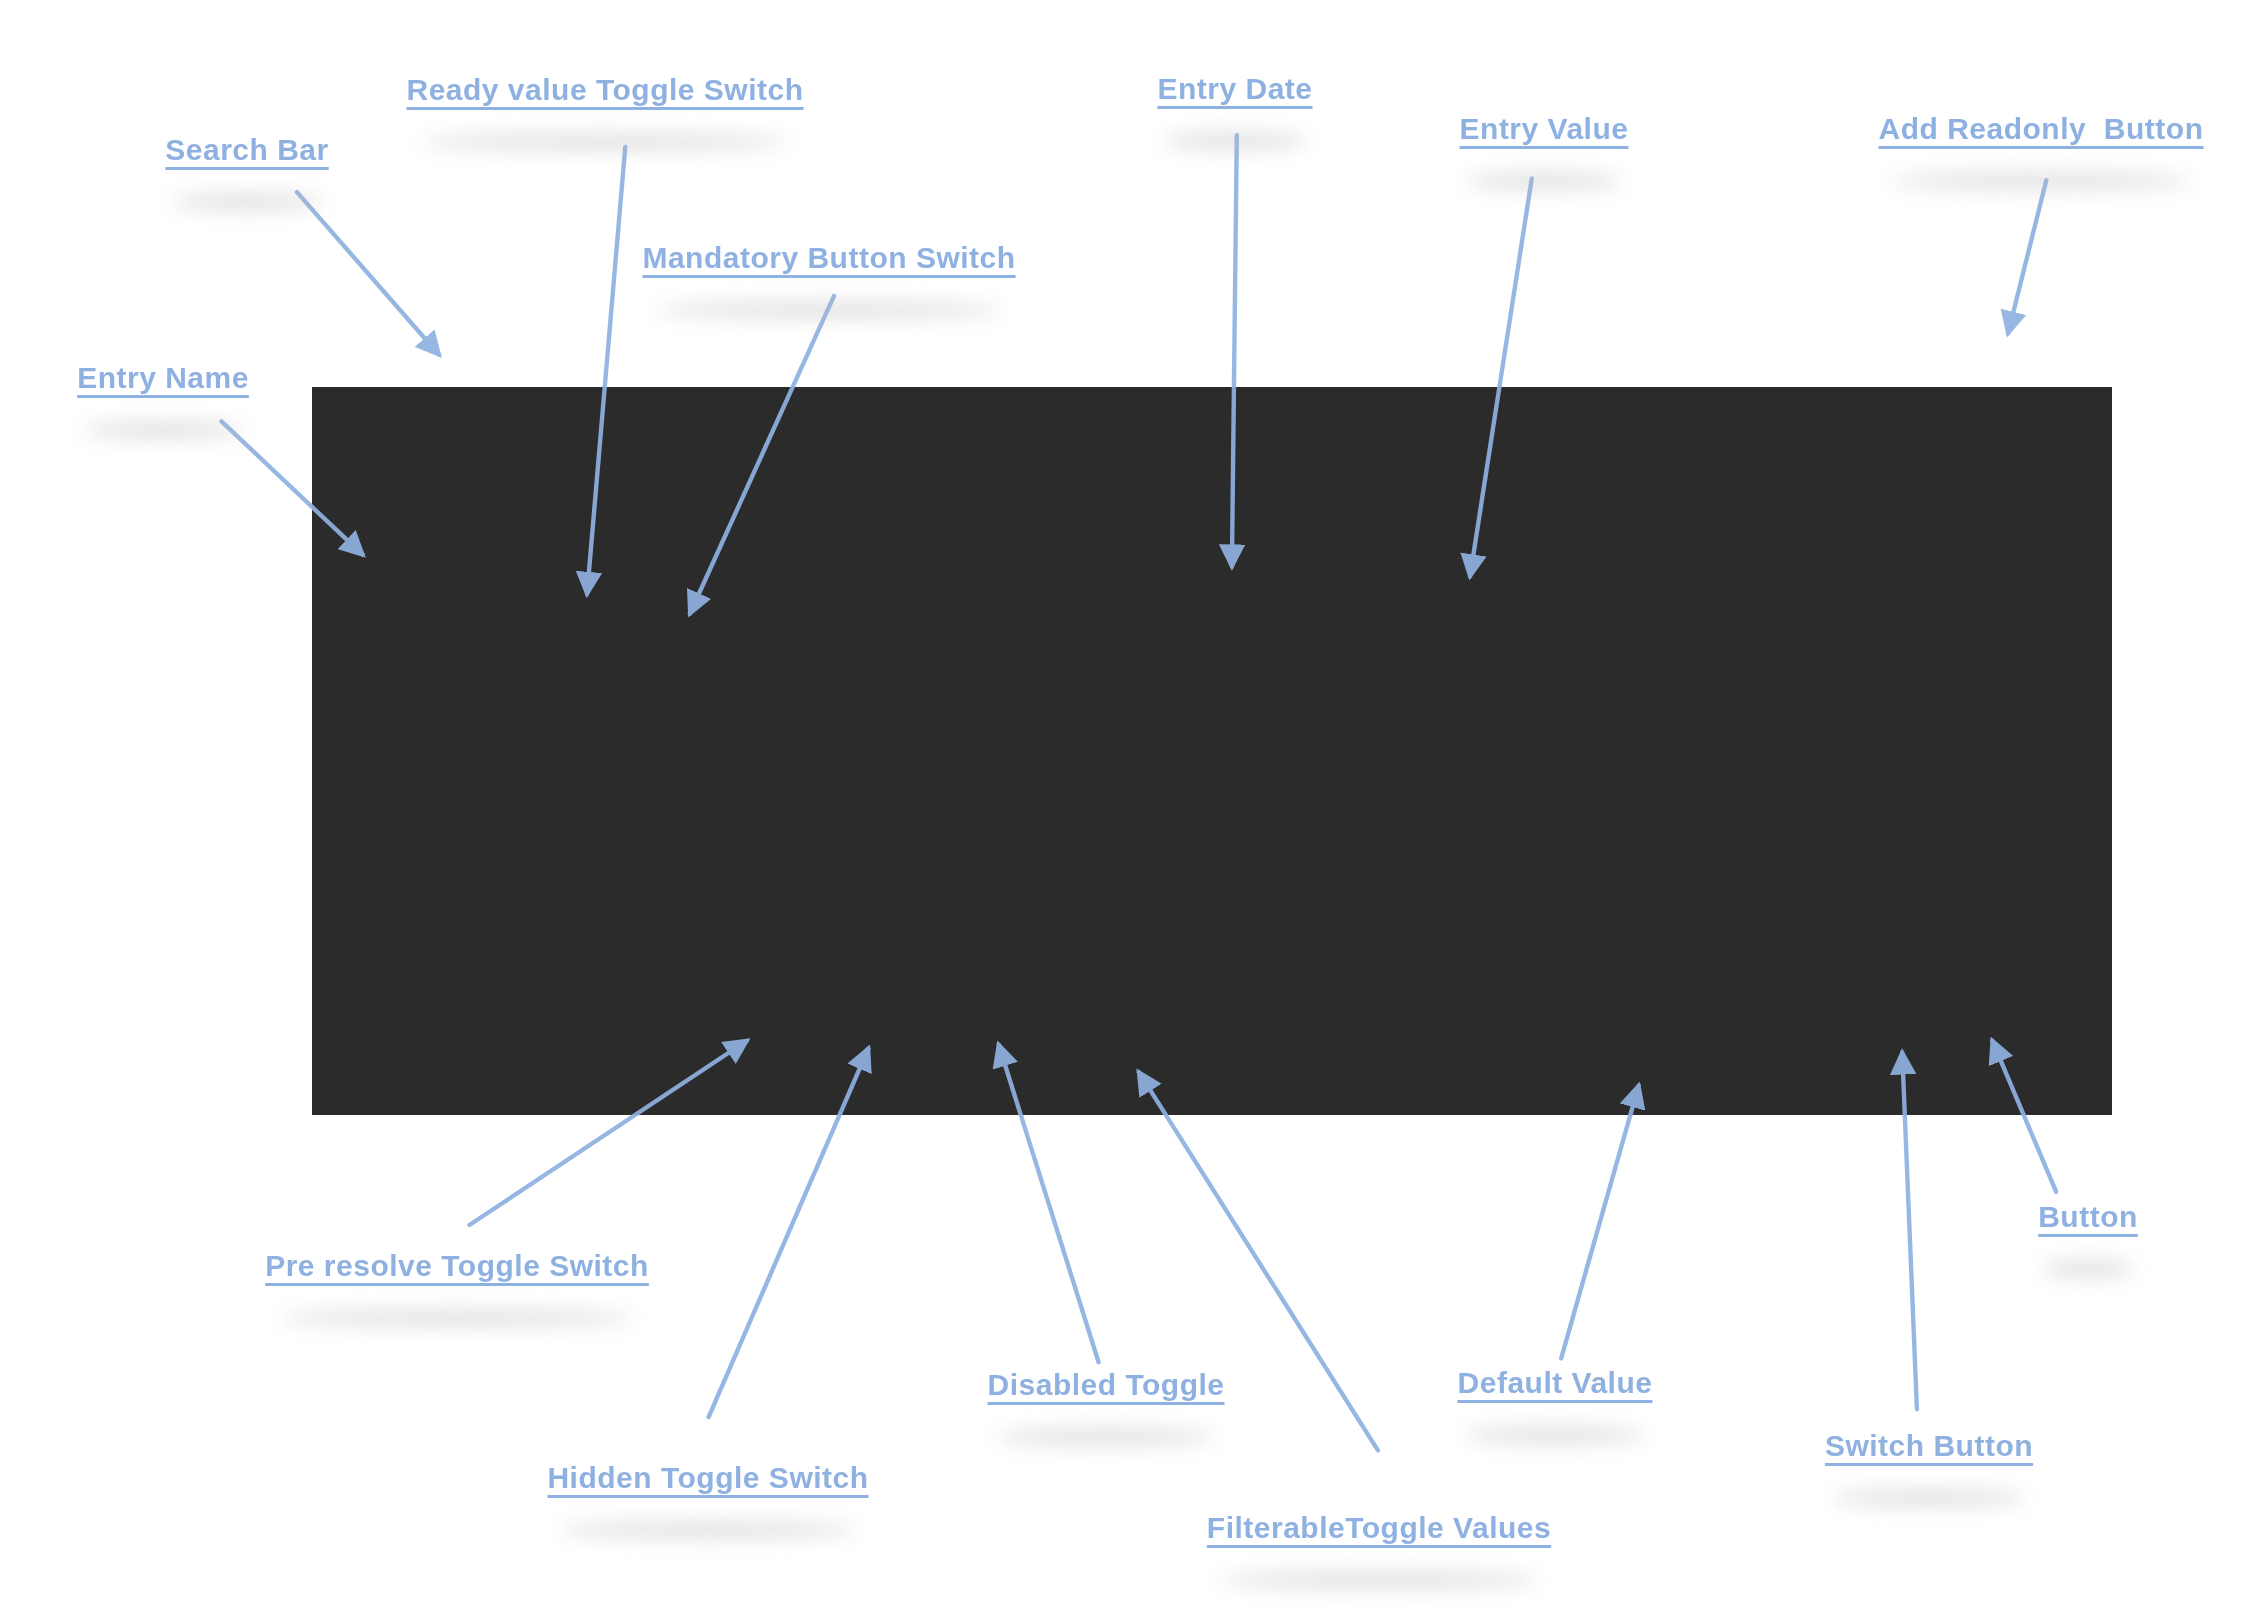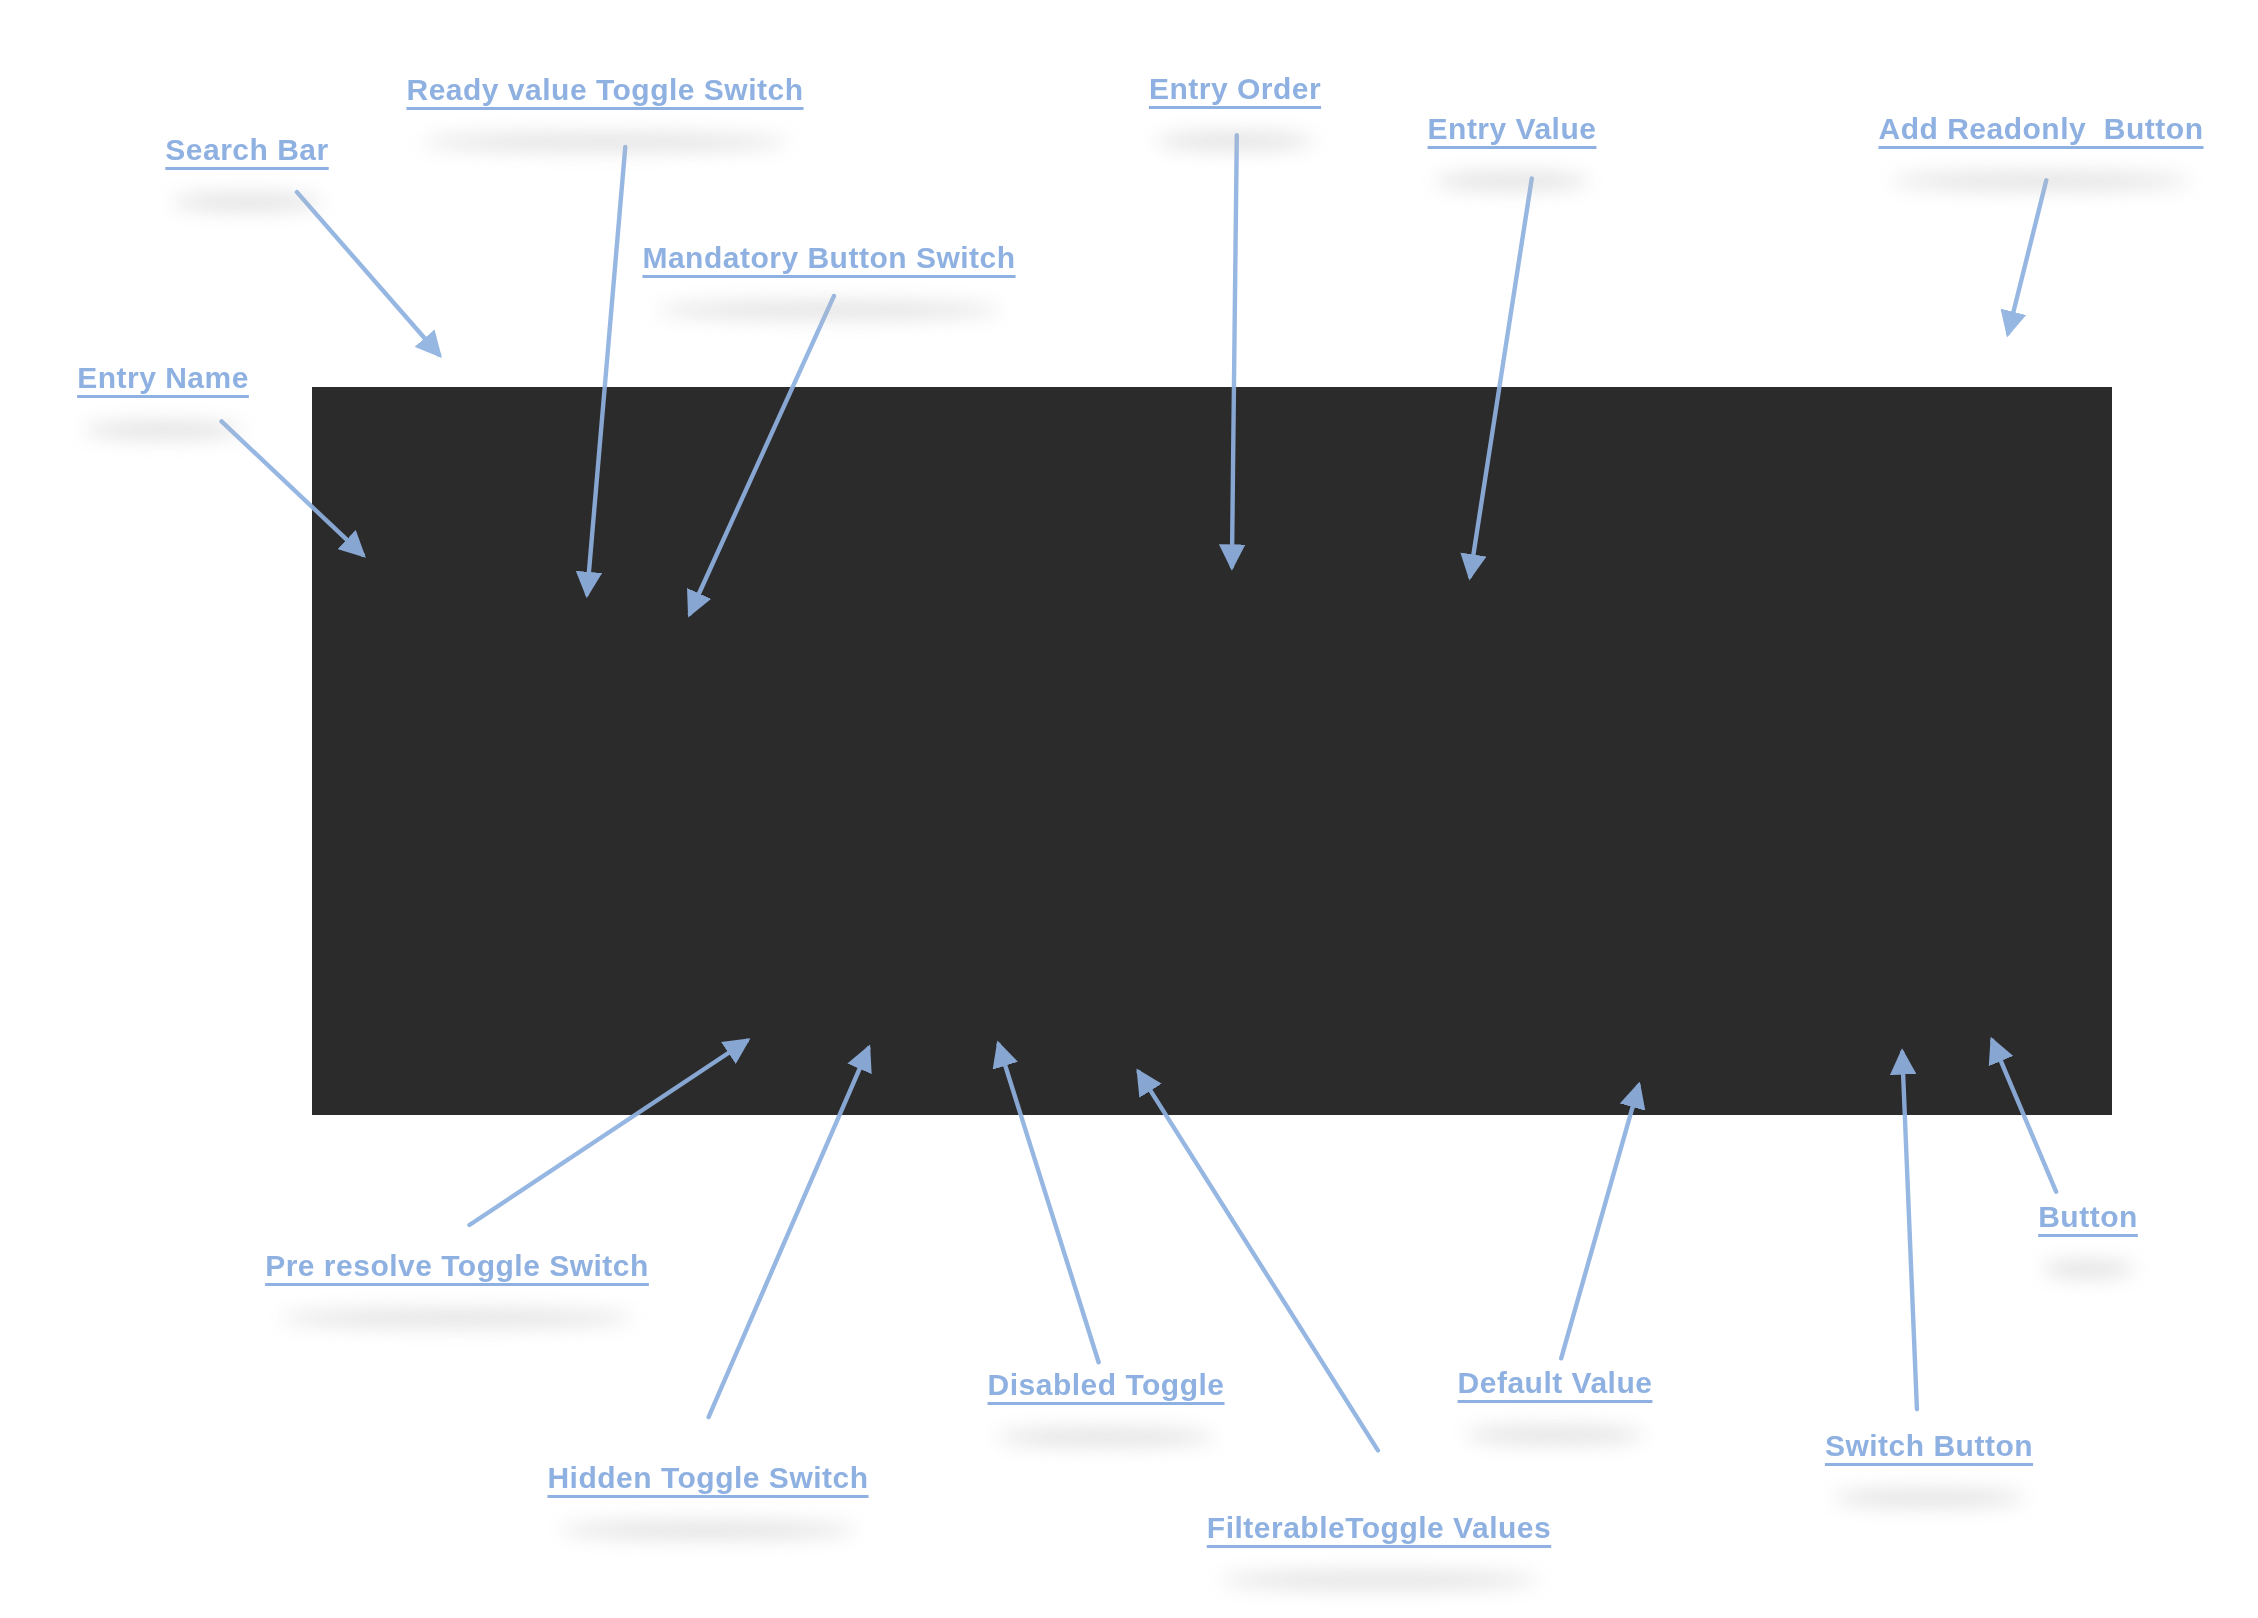--- a/index.html
+++ b/index.html
@@ -99,22 +99,22 @@
     <line x1="723" y1="1446" x2="886" y2="1070" marker-end="url(#ah)"></line>
     <line x1="1121" y1="1390" x2="1019" y2="1066" marker-end="url(#ah)"></line>
     <line x1="1406" y1="1480" x2="1162" y2="1094" marker-end="url(#ah)"></line>
     <line x1="1593" y1="1386" x2="1672" y2="1108" marker-end="url(#ah)"></line>
     <line x1="1956" y1="1438" x2="1941" y2="1074" marker-end="url(#ah)"></line>
     <line x1="2098" y1="1216" x2="2033" y2="1062" marker-end="url(#ah)"></line>
   </svg>
 
   <div class="label" style="left:247px;top:150px">Search Bar</div>
   <div class="label" style="left:605px;top:90px">Ready value Toggle Switch</div>
-  <div class="label" style="left:1235px;top:89px">Entry Order</div>
-  <div class="label" style="left:1512px;top:129px">Entry Value</div>
+  <div class="label" style="left:1235px;top:89px">Entry Date</div>
+  <div class="label" style="left:1544px;top:129px">Entry Value</div>
   <div class="label" style="left:2041px;top:129px">Add Readonly  Button</div>
   <div class="label" style="left:829px;top:258px">Mandatory Button Switch</div>
   <div class="label" style="left:163px;top:378px">Entry Name</div>
   <div class="label" style="left:457px;top:1266px">Pre resolve Toggle Switch</div>
   <div class="label" style="left:708px;top:1478px">Hidden Toggle Switch</div>
   <div class="label" style="left:1106px;top:1385px">Disabled Toggle</div>
   <div class="label" style="left:1379px;top:1528px">FilterableToggle Values</div>
   <div class="label" style="left:1555px;top:1383px">Default Value</div>
   <div class="label" style="left:1929px;top:1446px">Switch Button</div>
   <div class="label" style="left:2088px;top:1217px">Button</div>

